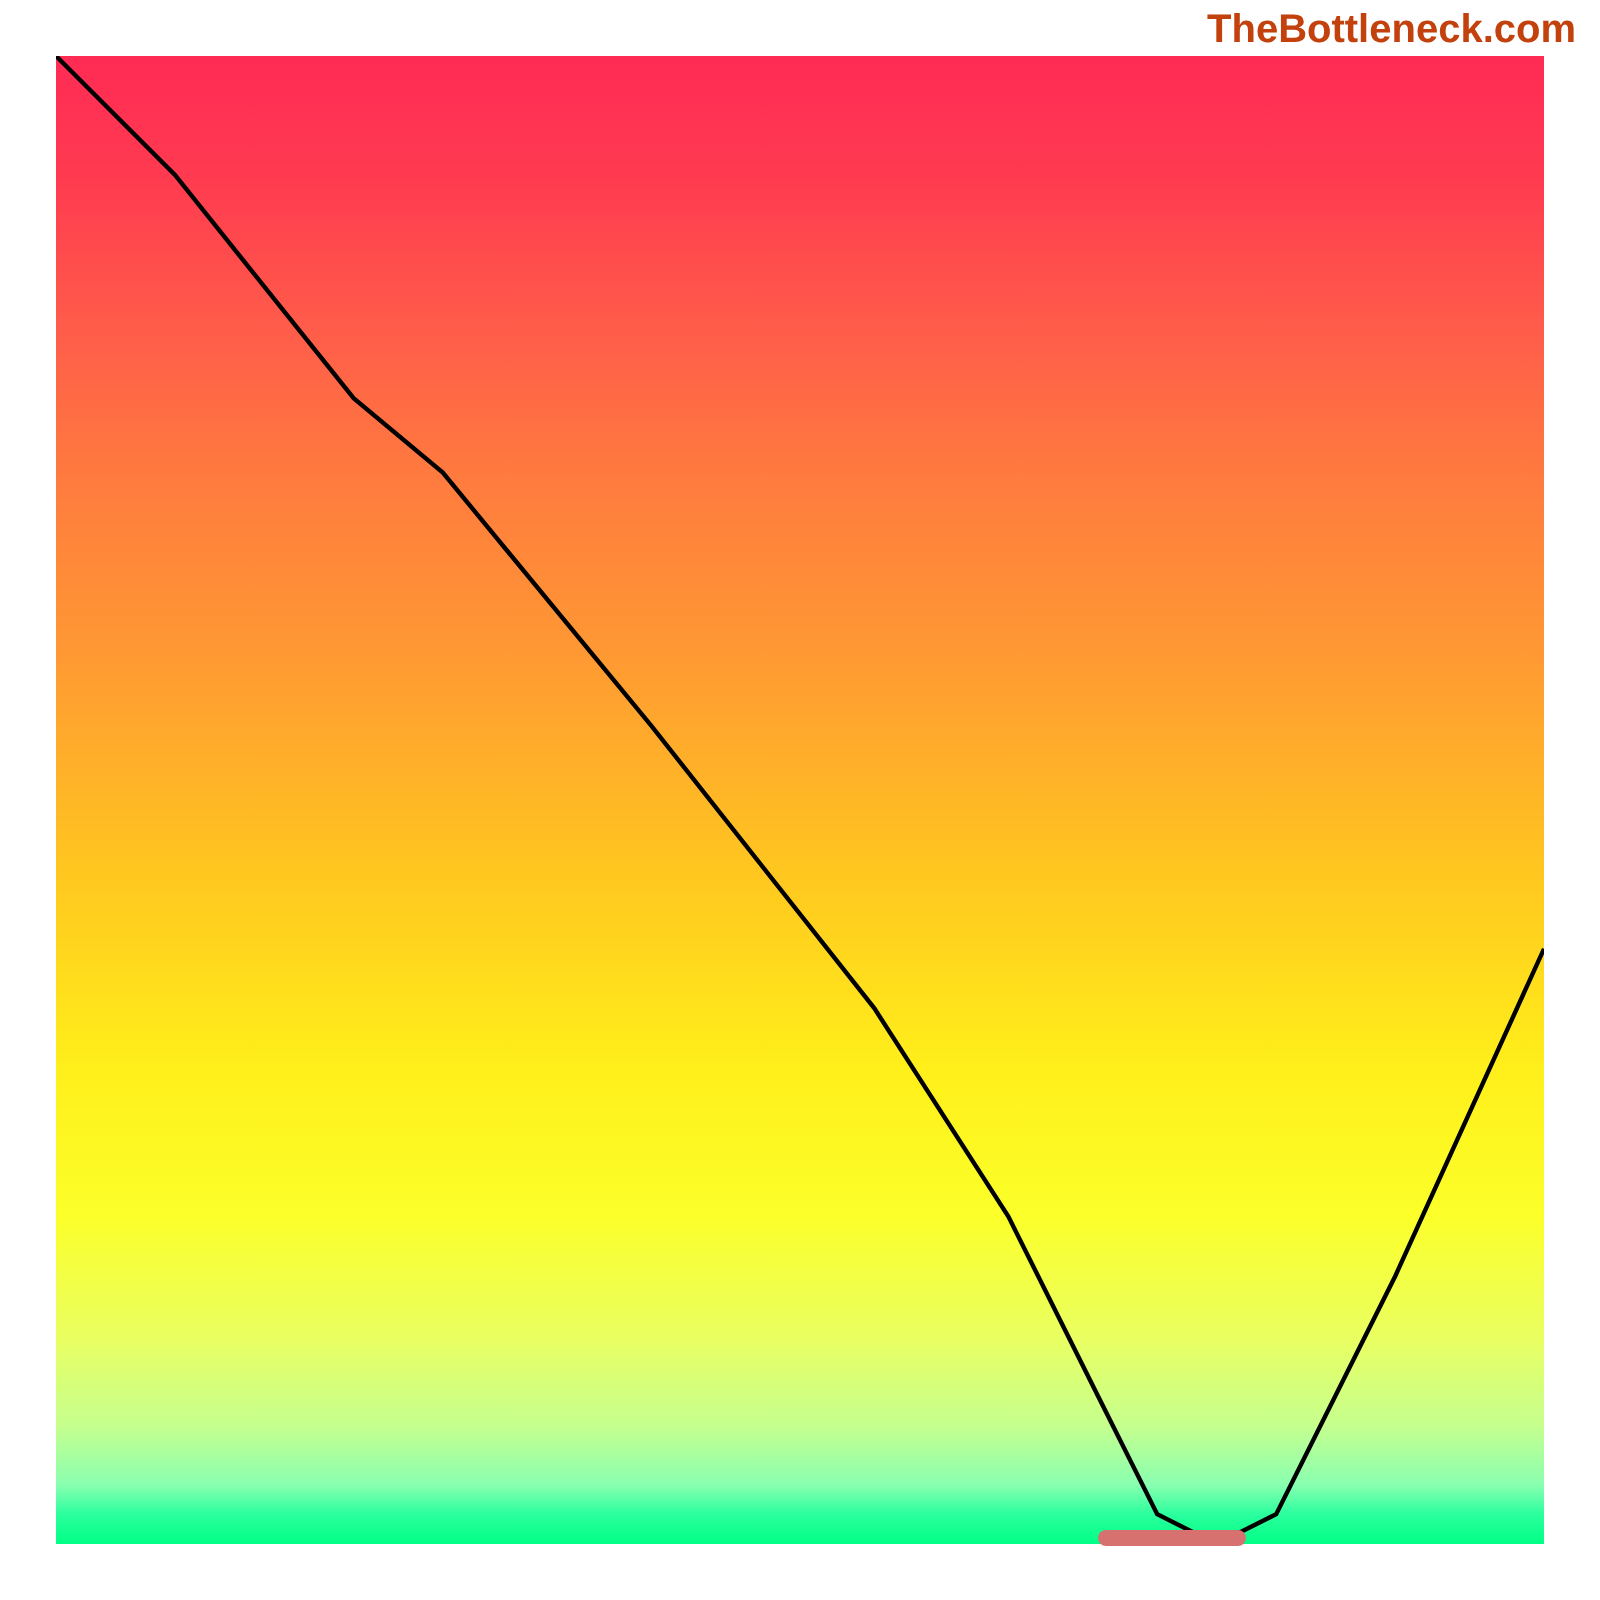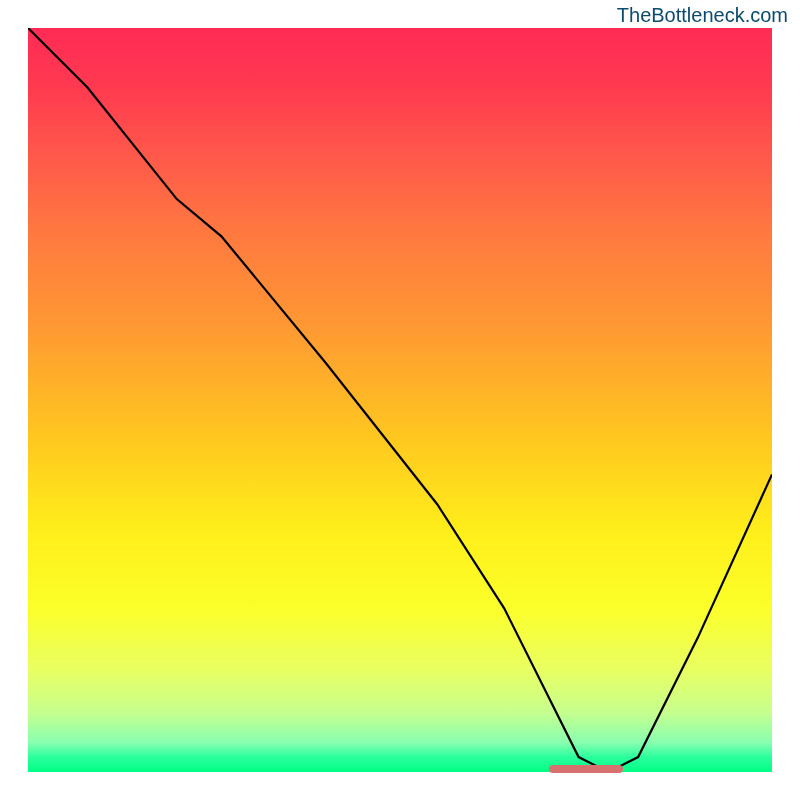--- a/index.html
+++ b/index.html
@@ -8,23 +8,23 @@
     height: 800px;
     background: #ffffff;
     font-family: Arial, sans-serif;
     position: relative;
     overflow: hidden;
   }
   .watermark {
     position: absolute;
     top: 4px;
     right: 12px;
-    color: #0c4a6e;
+    color: #c2410c;
     font-size: 20px;
-    font-weight: 400;
+    font-weight: 700;
     z-index: 10;
   }
   .plot-area {
     position: absolute;
     top: 28px;
     left: 28px;
     width: 744px;
     height: 744px;
     background: linear-gradient(to bottom,
       #ff2b55 0%,

